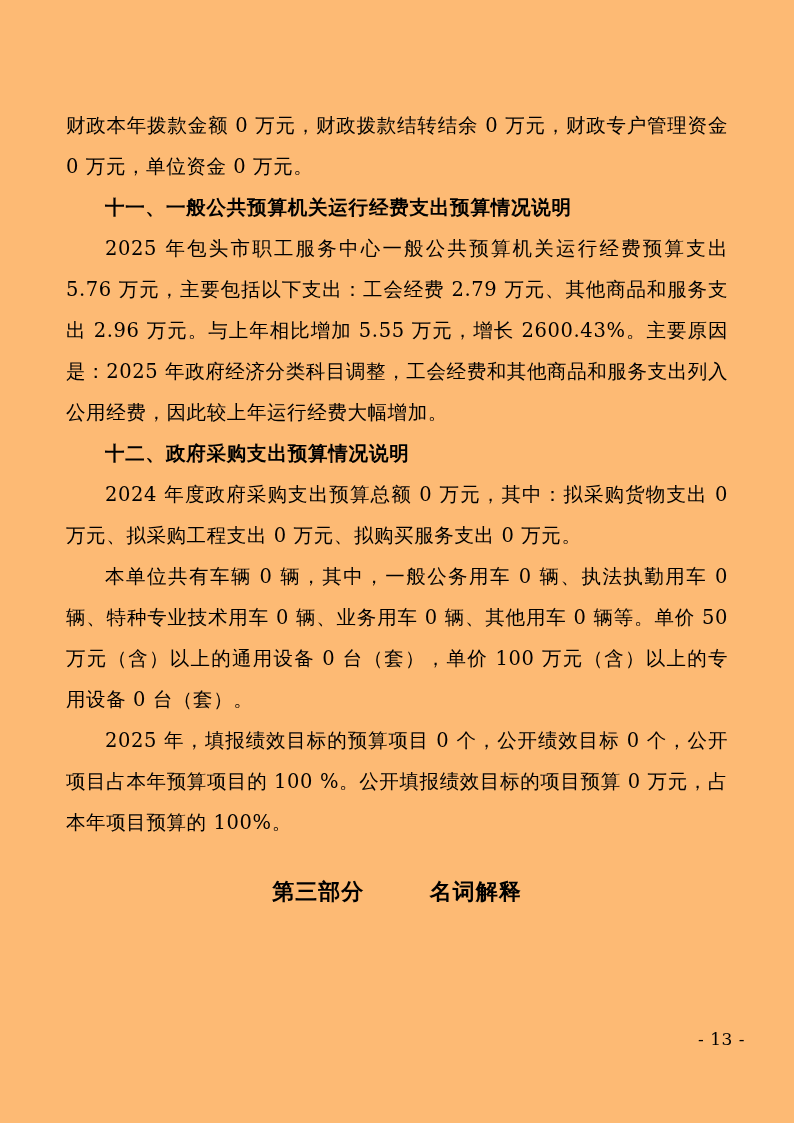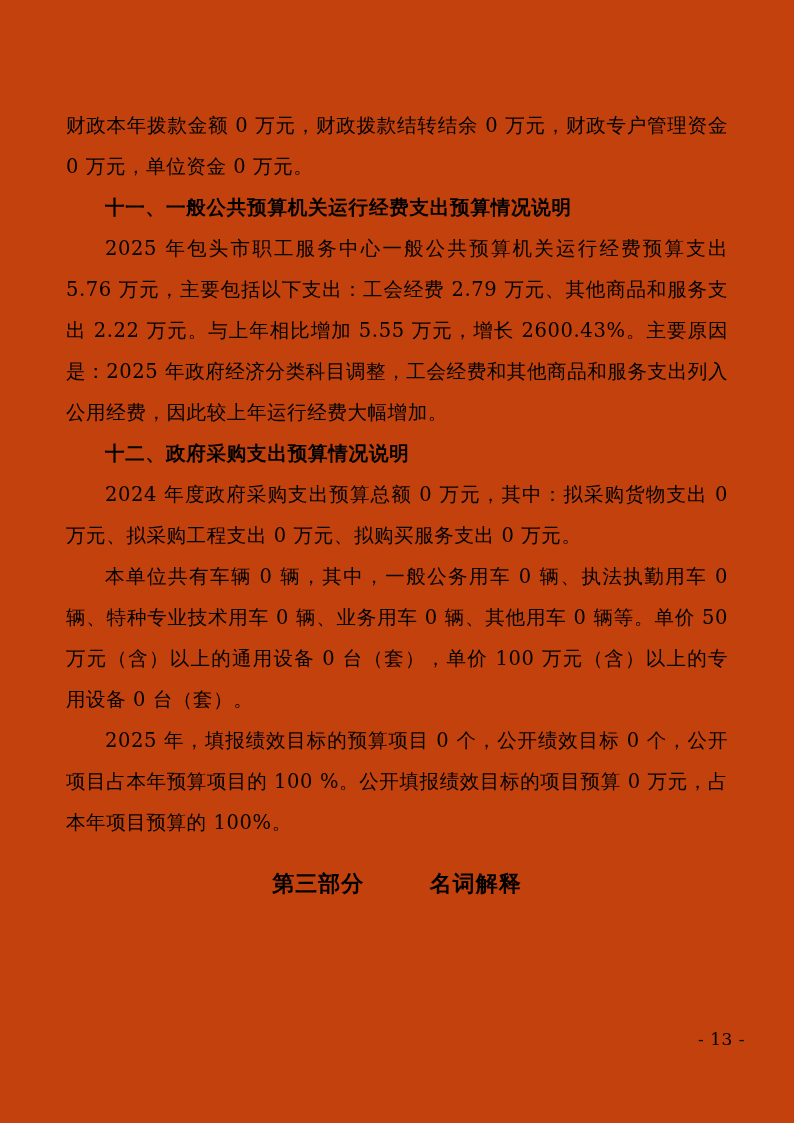--- a/index.html
+++ b/index.html
@@ -8,21 +8,21 @@
     background: #ffffff;
   }
   body {
     font-family: "DejaVu Serif", "Liberation Serif", serif;
     color: #000000;
   }
   .page {
     position: relative;
     width: 794px;
     height: 1123px;
-    background: #c2410c;
+    background: #fdba74;
     box-sizing: border-box;
     overflow: hidden;
   }
   .content {
     position: absolute;
     left: 66px;
     top: 105px;
     width: 662px;
   }
   p {
@@ -38,21 +38,21 @@
   }
   p.cont {
     text-indent: 0;
   }
   p.heading {
     text-indent: 2em;
     font-weight: bold;
     letter-spacing: 0.8px;
   }
   .section-title {
-    margin-top: 26px;
+    margin-top: 34px;
     text-align: center;
     font-size: 22px;
     font-weight: bold;
     letter-spacing: 1px;
   }
   .section-title .gap {
     display: inline-block;
     width: 2.2em;
   }
   .page-number {
@@ -68,21 +68,21 @@
 <body>
 
 <div class="page">
 
   <div class="content">
 
     <p class="cont">财政本年拨款金额 0 万元，财政拨款结转结余 0 万元，财政专户管理资金 0 万元，单位资金 0 万元。</p>
 
     <p class="heading">十一、一般公共预算机关运行经费支出预算情况说明</p>
 
-    <p class="body">2025 年包头市职工服务中心一般公共预算机关运行经费预算支出 5.76 万元，主要包括以下支出：工会经费 2.79 万元、其他商品和服务支出 2.22 万元。与上年相比增加 5.55 万元，增长 2600.43%。主要原因是：2025 年政府经济分类科目调整，工会经费和其他商品和服务支出列入公用经费，因此较上年运行经费大幅增加。</p>
+    <p class="body">2025 年包头市职工服务中心一般公共预算机关运行经费预算支出 5.76 万元，主要包括以下支出：工会经费 2.79 万元、其他商品和服务支出 2.96 万元。与上年相比增加 5.55 万元，增长 2600.43%。主要原因是：2025 年政府经济分类科目调整，工会经费和其他商品和服务支出列入公用经费，因此较上年运行经费大幅增加。</p>
 
     <p class="heading">十二、政府采购支出预算情况说明</p>
 
     <p class="body">2024 年度政府采购支出预算总额 0 万元，其中：拟采购货物支出 0 万元、拟采购工程支出 0 万元、拟购买服务支出 0 万元。</p>
 
 
     <p class="body">本单位共有车辆 0 辆，其中，一般公务用车 0 辆、执法执勤用车 0 辆、特种专业技术用车 0 辆、业务用车 0 辆、其他用车 0 辆等。单价 50 万元（含）以上的通用设备 0 台（套），单价 100 万元（含）以上的专用设备 0 台（套）。</p>
 
 
     <p class="body">2025 年，填报绩效目标的预算项目 0 个，公开绩效目标 0 个，公开项目占本年预算项目的 100 %。公开填报绩效目标的项目预算 0 万元，占本年项目预算的 100%。</p>

